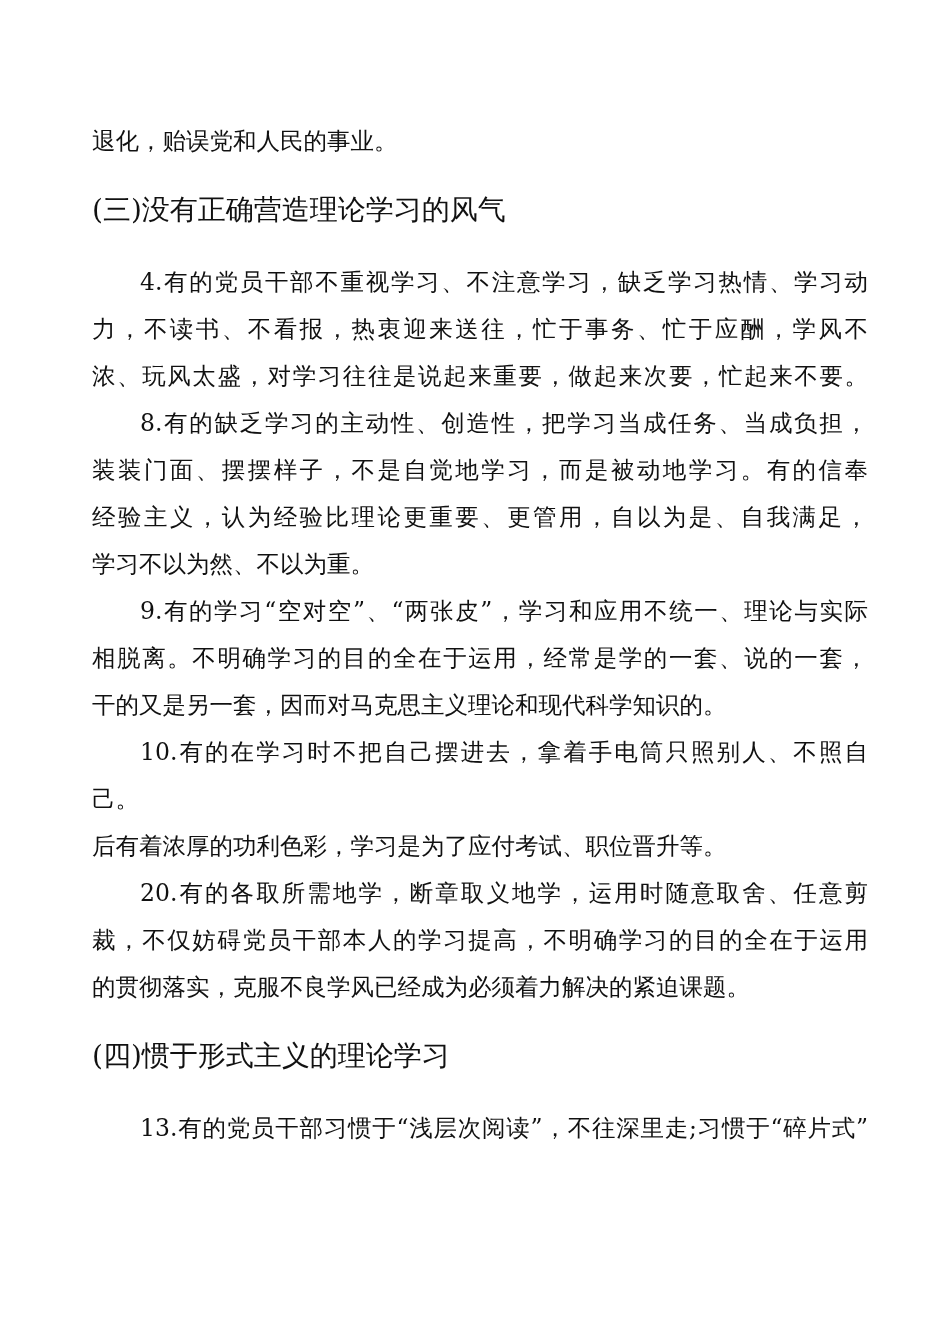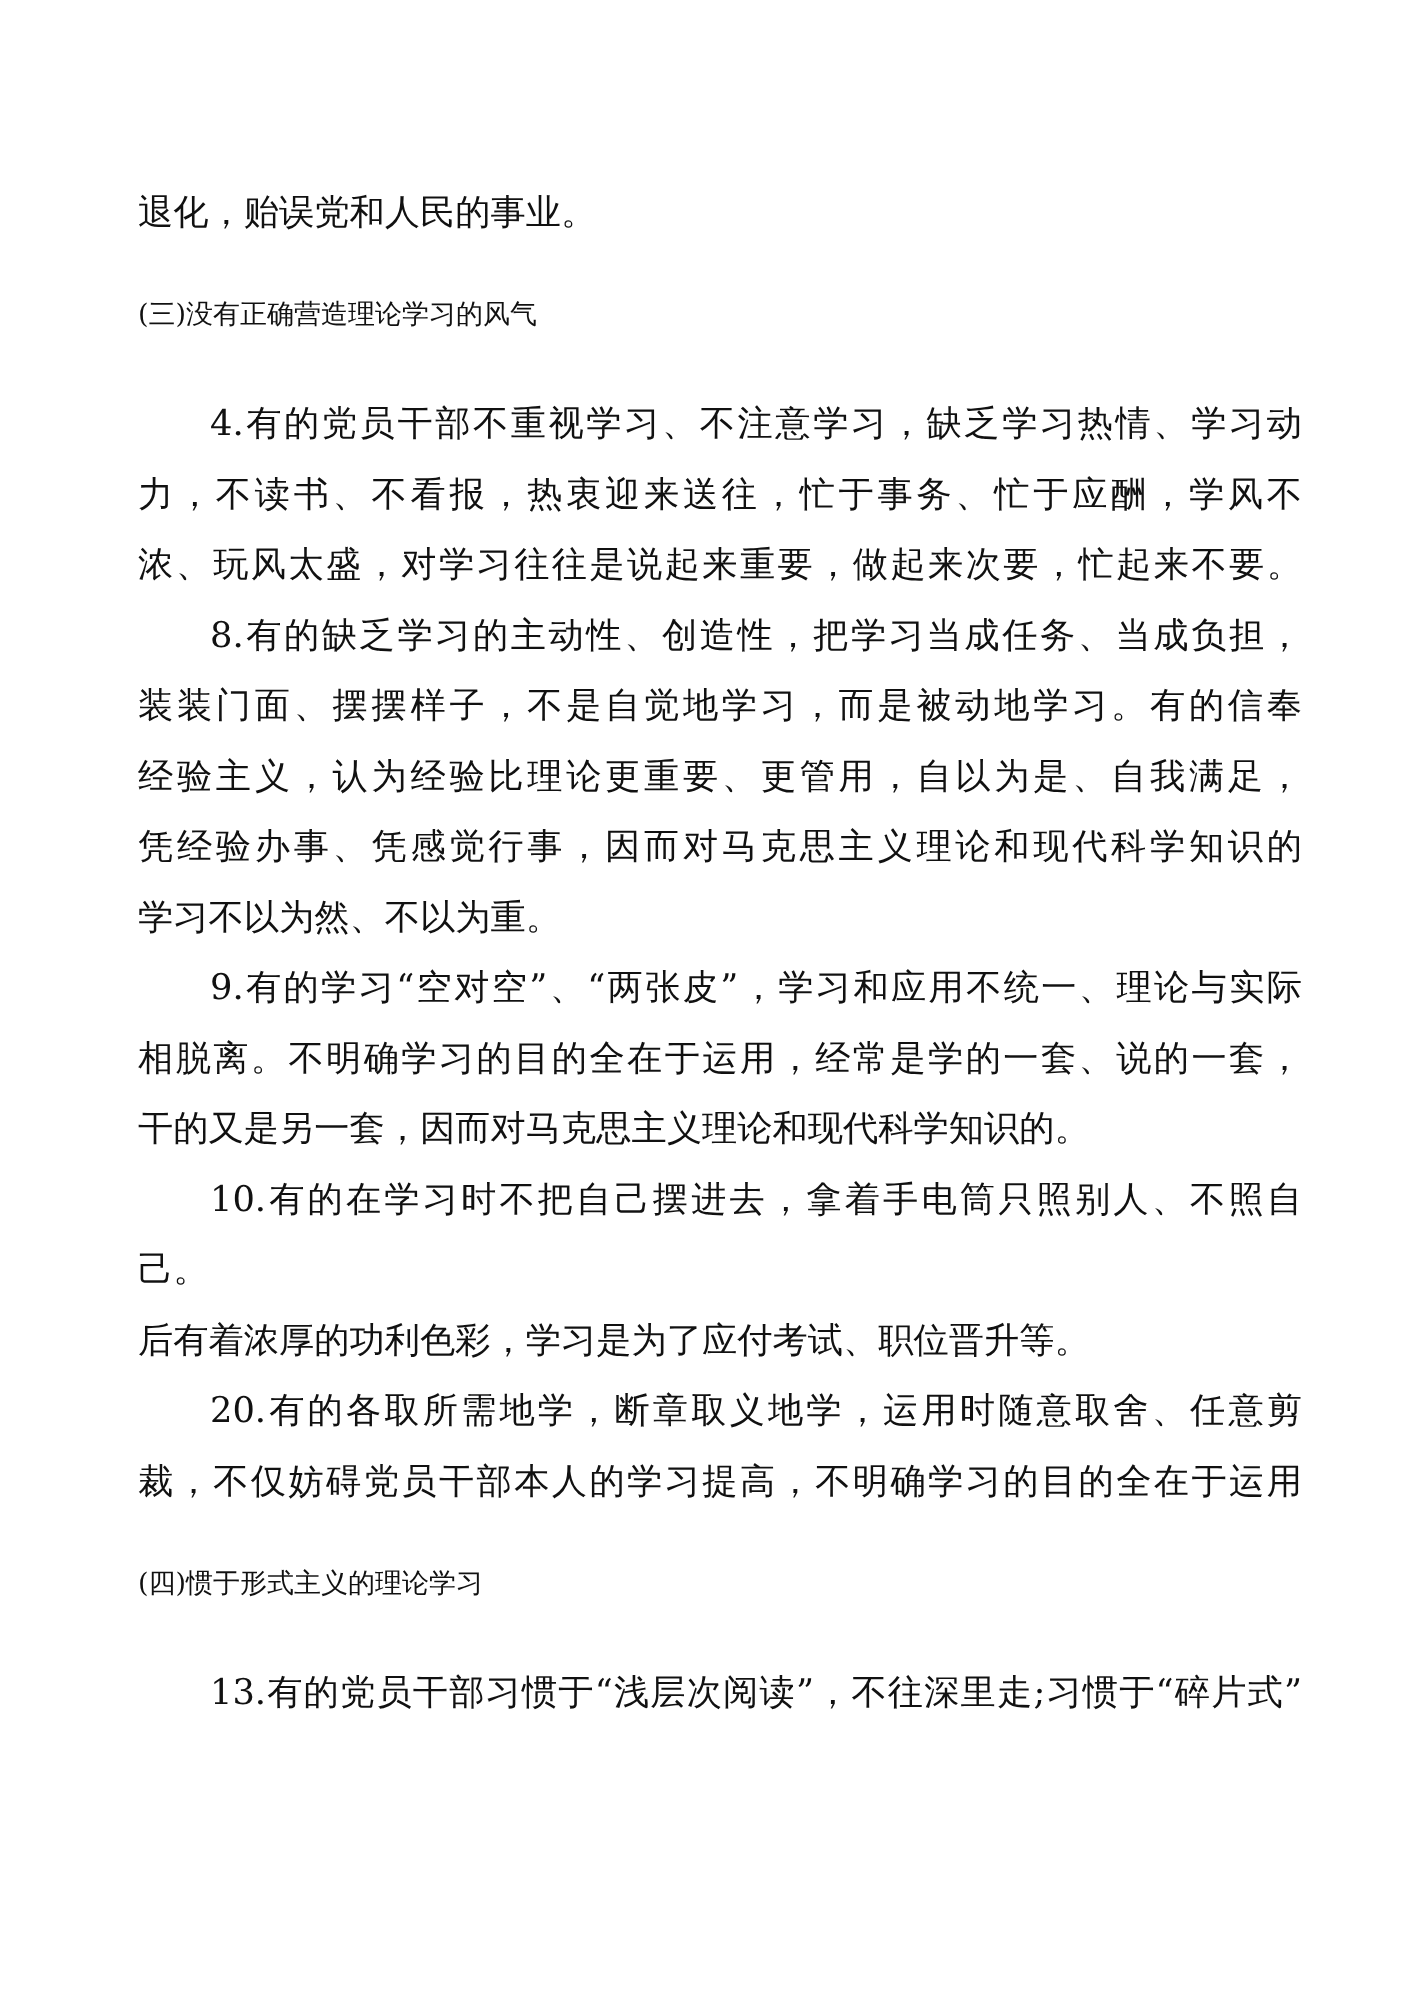--- a/index.html
+++ b/index.html
@@ -3,42 +3,41 @@
 <meta charset="utf-8">
 <style>
   html, body { margin: 0; padding: 0; background: #ffffff; }
   body { width: 950px; height: 1344px; position: relative; overflow: hidden;
          font-family: "DejaVu Serif", "Liberation Serif", serif; color: #111; }
   .page { position: absolute; left: 92px; top: 118px; width: 776px; }
   .line { font-size: 23.5px; line-height: 47px; height: 47px; white-space: nowrap;
           text-align: justify; text-align-last: justify; letter-spacing: 0; }
   .line.last { text-align-last: left; }
   .indent { padding-left: 48px; }
-  .heading { font-size: 18px; line-height: 47px; height: 47px; white-space: nowrap; }
+  .heading { font-size: 28px; line-height: 47px; height: 47px; white-space: nowrap; }
 </style>
 </head>
 <body>
 
 <div class="page">
 
   <div class="line last">退化，贻误党和人民的事业。</div>
 
   <div class="heading" style="margin-top:21px">(三)没有正确营造理论学习的风气</div>
 
   <div style="margin-top:26px">
     <div class="line indent">4.有的党员干部不重视学习、不注意学习，缺乏学习热情、学习动</div>
     <div class="line">力，不读书、不看报，热衷迎来送往，忙于事务、忙于应酬，学风不</div>
     <div class="line">浓、玩风太盛，对学习往往是说起来重要，做起来次要，忙起来不要。</div>
   </div>
 
   <div>
     <div class="line indent">8.有的缺乏学习的主动性、创造性，把学习当成任务、当成负担，</div>
     <div class="line">装装门面、摆摆样子，不是自觉地学习，而是被动地学习。有的信奉</div>
     <div class="line">经验主义，认为经验比理论更重要、更管用，自以为是、自我满足，</div>
-    <div class="line">凭经验办事、凭感觉行事，因而对马克思主义理论和现代科学知识的</div>
     <div class="line last">学习不以为然、不以为重。</div>
   </div>
 
   <div>
     <div class="line indent">9.有的学习“空对空”、“两张皮”，学习和应用不统一、理论与实际</div>
     <div class="line">相脱离。不明确学习的目的全在于运用，经常是学的一套、说的一套，</div>
     <div class="line last">干的又是另一套，因而对马克思主义理论和现代科学知识的。</div>
   </div>
 
   <div>
@@ -46,20 +45,21 @@
     <div class="line last">己。</div>
   </div>
 
   <div>
     <div class="line last">后有着浓厚的功利色彩，学习是为了应付考试、职位晋升等。</div>
   </div>
 
   <div>
     <div class="line indent">20.有的各取所需地学，断章取义地学，运用时随意取舍、任意剪</div>
     <div class="line">裁，不仅妨碍党员干部本人的学习提高，不明确学习的目的全在于运用</div>
+    <div class="line last">的贯彻落实，克服不良学风已经成为必须着力解决的紧迫课题。</div>
   </div>
 
   <div class="heading" style="margin-top:21px">(四)惯于形式主义的理论学习</div>
 
   <div style="margin-top:26px">
     <div class="line indent">13.有的党员干部习惯于“浅层次阅读”，不往深里走;习惯于“碎片式”</div>
   </div>
 </div>
 
 </body></html>

